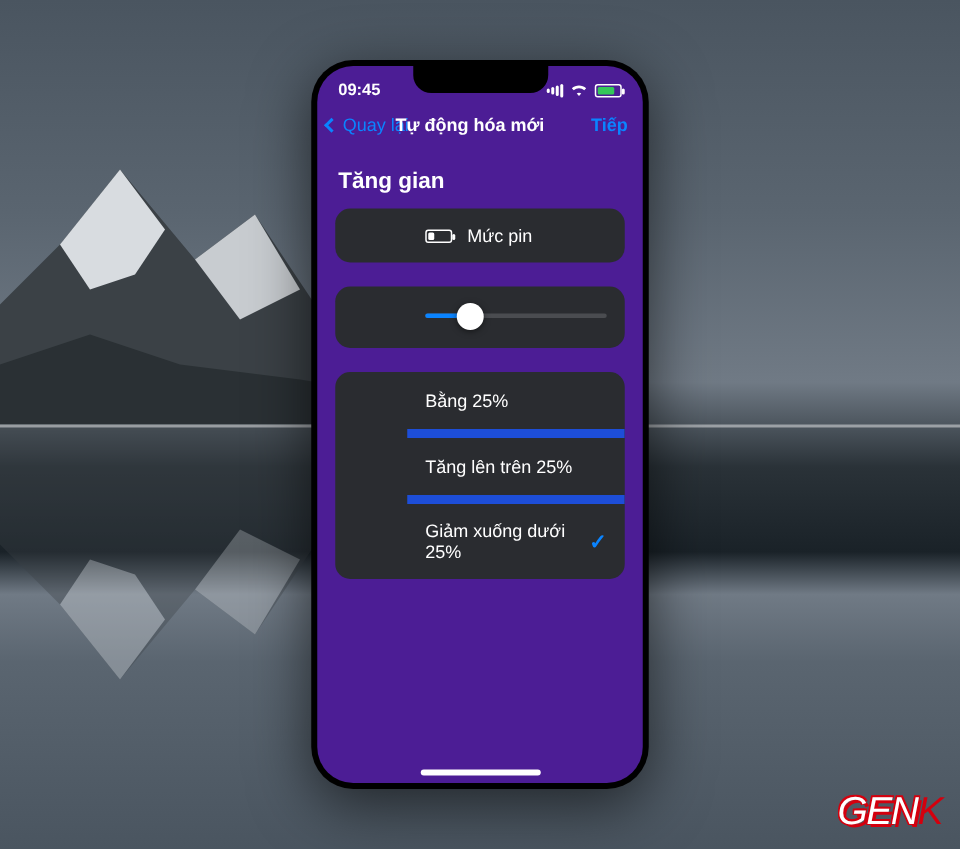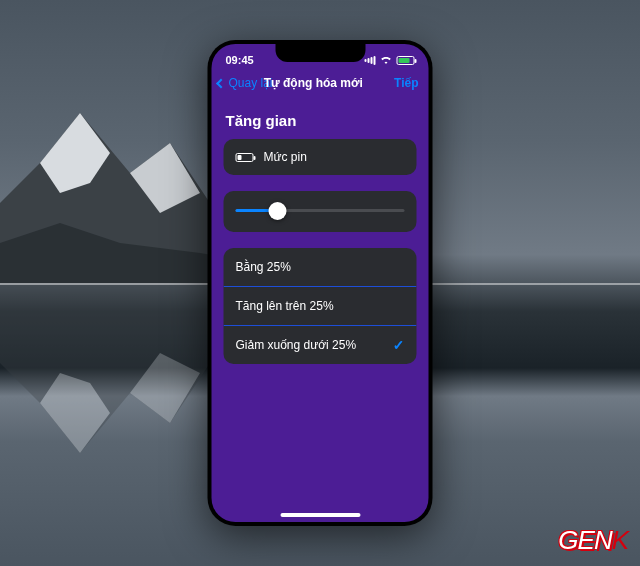--- a/index.html
+++ b/index.html
@@ -55,27 +55,27 @@
     display: flex; align-items: center; justify-content: space-between;
     padding: 6px 10px 10px 6px; font-size: 12px;
   }
   .nav-back { color:#0a84ff; display:flex; align-items:center; gap:2px; }
   .nav-title { color:#fff; font-weight:600; flex:1; text-align:center; margin-left:-40px;}
   .nav-next { color:#0a84ff; font-weight:600; }
   .chev-left { width:7px; height:7px; border-left:2px solid #0a84ff; border-bottom:2px solid #0a84ff; transform:rotate(45deg); margin-right:2px;}
   .content { padding: 6px 12px; }
   .section-title { font-weight:700; font-size:15px; margin: 6px 2px 10px; }
   .card {
-    background:#2a2c30; border-radius:10px; margin-bottom: 16px; overflow:hidden;
+    background:#2a2c30; border-radius:10px; margin-bottom: 16px; overflow:hidden;padding-left:48px;
   }
   .row {
     display:flex; align-items:center; justify-content:space-between;
     padding: 11px 12px; font-size:12px; color:#fff;
   }
-  .row + .row { border-top: 1px solid #1d4ed8; }
+  .row + .row { border-top: 6px solid #1d4ed8; }
   .row-left { display:flex; align-items:center; gap:10px; }
   .battery-icon {
     width:18px; height:9px; border:1.2px solid #fff; border-radius:2px; position:relative;
   }
   .battery-icon::after { content:""; position:absolute; right:-3px; top:2px; width:2px; height:4px; background:#fff; border-radius:1px;}
   .battery-icon .lvl { position:absolute; left:1px; top:1px; bottom:1px; width:25%; background:#fff; border-radius:1px;}
   .slider-wrap { padding: 18px 12px 20px; }
   .slider-track {
     height:3px; background:#4a4c50; border-radius:2px; position:relative;
   }

